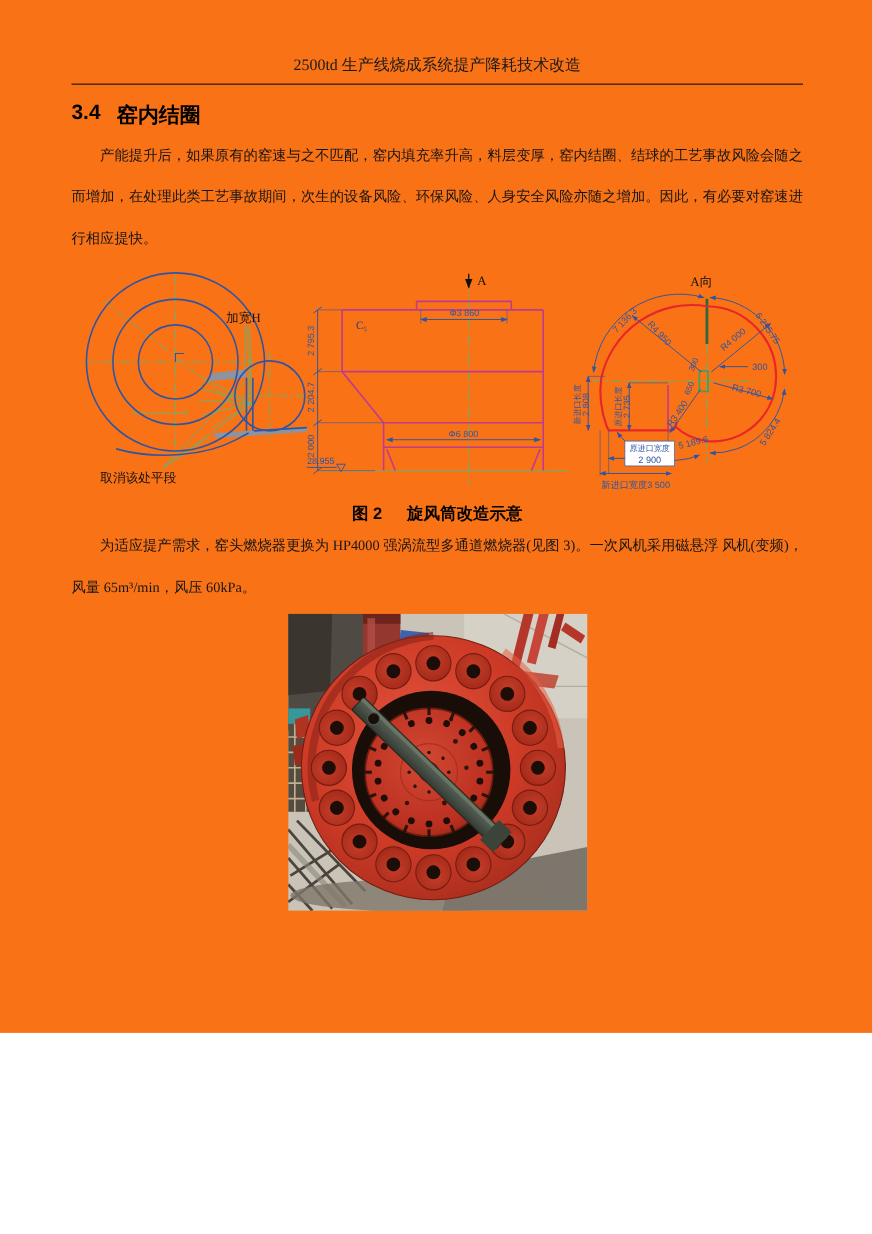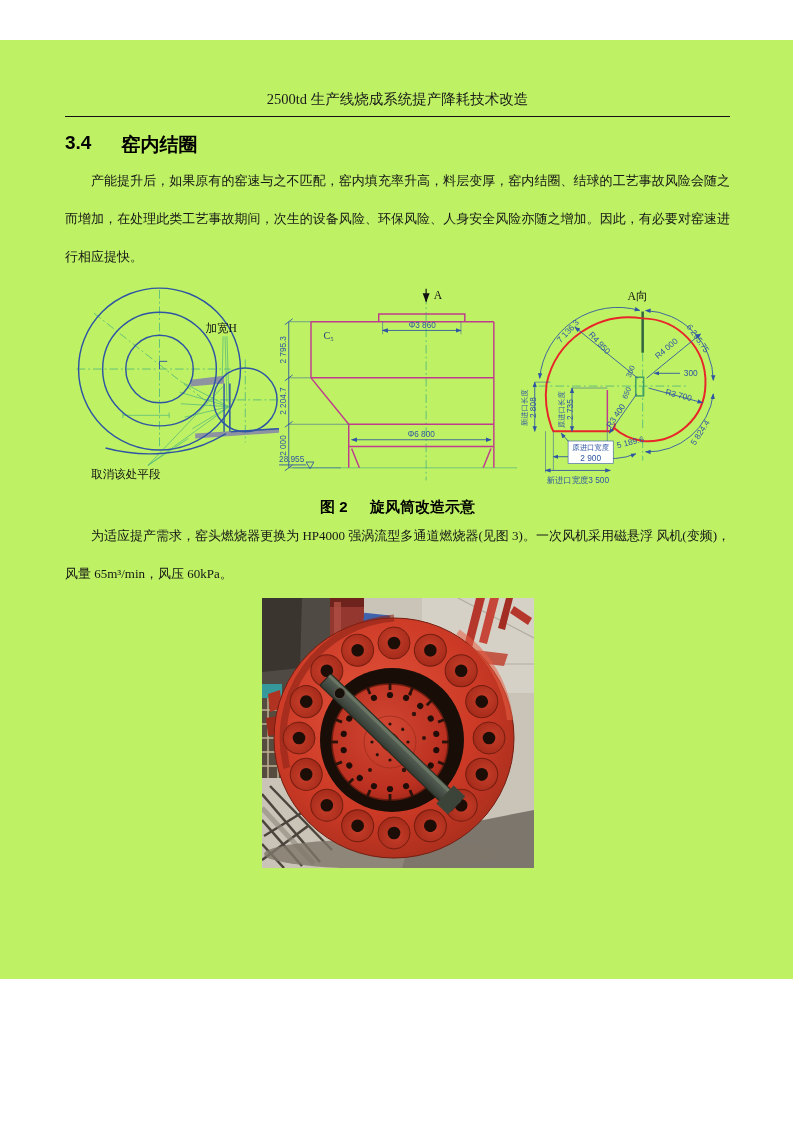--- a/index.html
+++ b/index.html
@@ -1,21 +1,21 @@
 <!DOCTYPE html>
 <html><head>
 <meta charset="utf-8">
 <style>
   html,body{margin:0;padding:0;background:#ffffff;}
-  .page{position:relative;width:793px;height:939px;background:#bef264;overflow:hidden;
-        font-family:"Liberation Serif","DejaVu Serif",serif;color:#151515;margin-top:40px;}
+  .page{position:relative;width:793px;height:939px;background:#f97316;overflow:hidden;
+        font-family:"Liberation Serif","DejaVu Serif",serif;color:#151515;}
   .content{padding:0 63px 0 65px;}
   .header-title{padding-top:50px;text-align:center;font-size:14.5px;color:#1a1a1a;}
   .header-rule{margin-top:7px;border-top:1.6px solid #111;}
-  h2.sec{display:flex;gap:30px;margin:15px 0 4px 0;font-family:"Liberation Sans","DejaVu Sans",sans-serif;
+  h2.sec{display:flex;gap:15px;margin:15px 0 4px 0;font-family:"Liberation Sans","DejaVu Sans",sans-serif;
          font-weight:bold;font-size:19px;color:#000;}
   p.par{margin:0;font-size:13px;line-height:38px;text-align:justify;text-indent:2em;}
   p.par-first{margin-top:2px;}
   figure{margin:0;}
   .fig2-row{margin-top:8px;display:flex;justify-content:center;align-items:flex-start;}
   figcaption{margin-top:3px;text-align:center;font-family:"Liberation Sans","DejaVu Sans",sans-serif;
              font-weight:bold;font-size:15px;color:#000;}
   .cap-num{margin-right:1.5em;}
   .cap-num3{margin-right:.9em;}
   .photo-wrap{margin-top:5px;display:flex;justify-content:center;}

